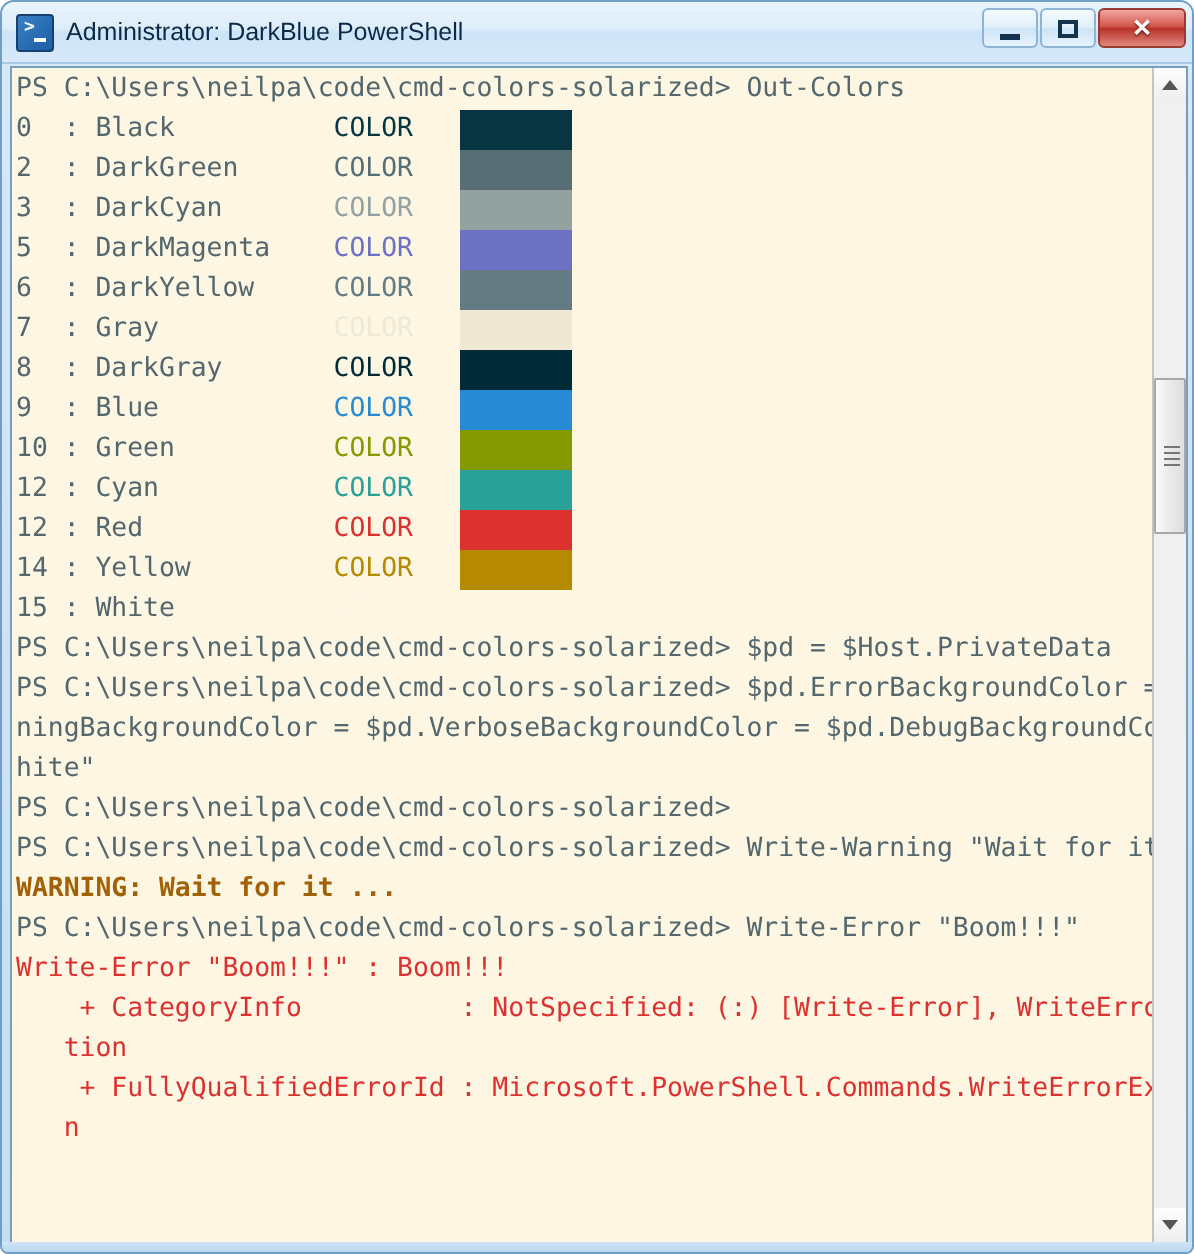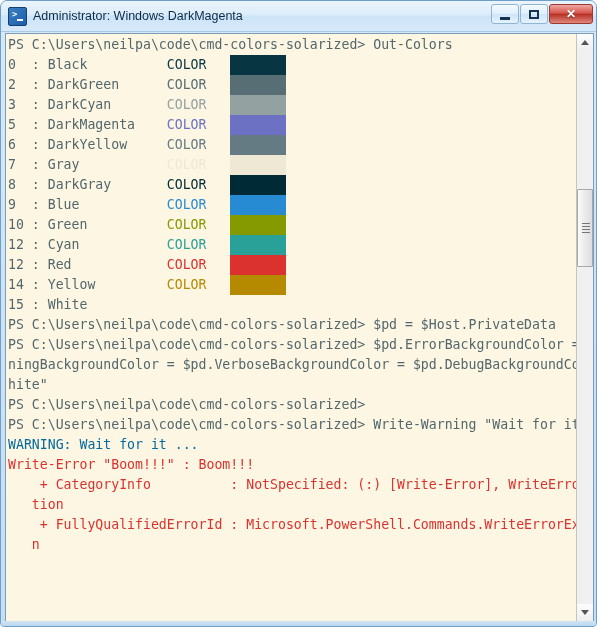--- a/index.html
+++ b/index.html
@@ -144,21 +144,21 @@
     white-space: pre;
     color: #53676d;
   }
   .line .prompt { color: #53676d; text-align: center; }
   .swatch {
     display: inline-block;
     width: 56px;
     height: 20px;
     vertical-align: top;
   }
-  .warn { color: #0369a1; }
+  .warn { color: #a16207; font-weight: bold; }
   .err  { color: #dc322f; }
   
   #scrollbar {
     position: absolute;
     right: 0; top: 0;
     width: 17px;
     height: 587px;
     background: #f0f0f0;
     border-left: 1px solid #c3c3c3;
     box-sizing: border-box;
@@ -216,21 +216,21 @@
 </head>
 <body>
 
 <div id="window">
 
   <div id="titlebar">
     <div id="ps-icon">
       <span class="chev">&gt;</span>
       <span class="bar"></span>
     </div>
-    <div id="title-text">Administrator: Windows DarkMagenta</div>
+    <div id="title-text">Administrator: DarkBlue PowerShell</div>
 
     <div id="win-buttons">
       <div class="winbtn min">
         <span class="glyph">
             <i class="dash"></i>
           </span>
       </div>
       <div class="winbtn max">
         <span class="glyph">
             <i class="box"></i>
@@ -258,20 +258,21 @@
         <div class="line"><span>12 : </span><span>Red            </span><span style="color: rgb(220, 50, 47);">COLOR</span><span>   </span><span class="swatch" style="background: rgb(220, 50, 47);"></span></div>
         <div class="line"><span>14 : </span><span>Yellow         </span><span style="color: rgb(181, 137, 0);">COLOR</span><span>   </span><span class="swatch" style="background: rgb(181, 137, 0);"></span></div>
         <div class="line"><span>15 : </span><span>White          </span><span style="color: rgb(253, 246, 227);">COLOR</span><span>   </span><span class="swatch" style="background: rgb(253, 246, 227);"></span></div>
         <div class="line"><span class="prompt">PS C:\Users\neilpa\code\cmd-colors-solarized&gt;</span><span style="color: rgb(83, 103, 109);"> $pd = $Host.PrivateData</span></div>
         <div class="line"><span class="prompt">PS C:\Users\neilpa\code\cmd-colors-solarized&gt;</span><span style="color: rgb(83, 103, 109);"> $pd.ErrorBackgroundColor = $pd.War</span></div>
         <div class="line">ningBackgroundColor = $pd.VerboseBackgroundColor = $pd.DebugBackgroundColor = "W</div>
         <div class="line">hite"</div>
         <div class="line"><span class="prompt">PS C:\Users\neilpa\code\cmd-colors-solarized&gt;</span><span style="color: rgb(83, 103, 109);"></span></div>
         <div class="line"><span class="prompt">PS C:\Users\neilpa\code\cmd-colors-solarized&gt;</span><span style="color: rgb(83, 103, 109);"> Write-Warning "Wait for it ..."</span></div>
         <div class="line warn">WARNING: Wait for it ...</div>
+        <div class="line"><span class="prompt">PS C:\Users\neilpa\code\cmd-colors-solarized&gt;</span><span style="color: rgb(83, 103, 109);"> Write-Error "Boom!!!"</span></div>
         <div class="line err">Write-Error "Boom!!!" : Boom!!!</div>
         <div class="line err">    + CategoryInfo          : NotSpecified: (:) [Write-Error], WriteErrorExcep</div>
         <div class="line err">   tion</div>
         <div class="line err">    + FullyQualifiedErrorId : Microsoft.PowerShell.Commands.WriteErrorExceptio</div>
         <div class="line err">   n</div>
       </div>
 
     <div id="scrollbar">
       <div class="sb-arrow up">
         <span class="tri"></span>

